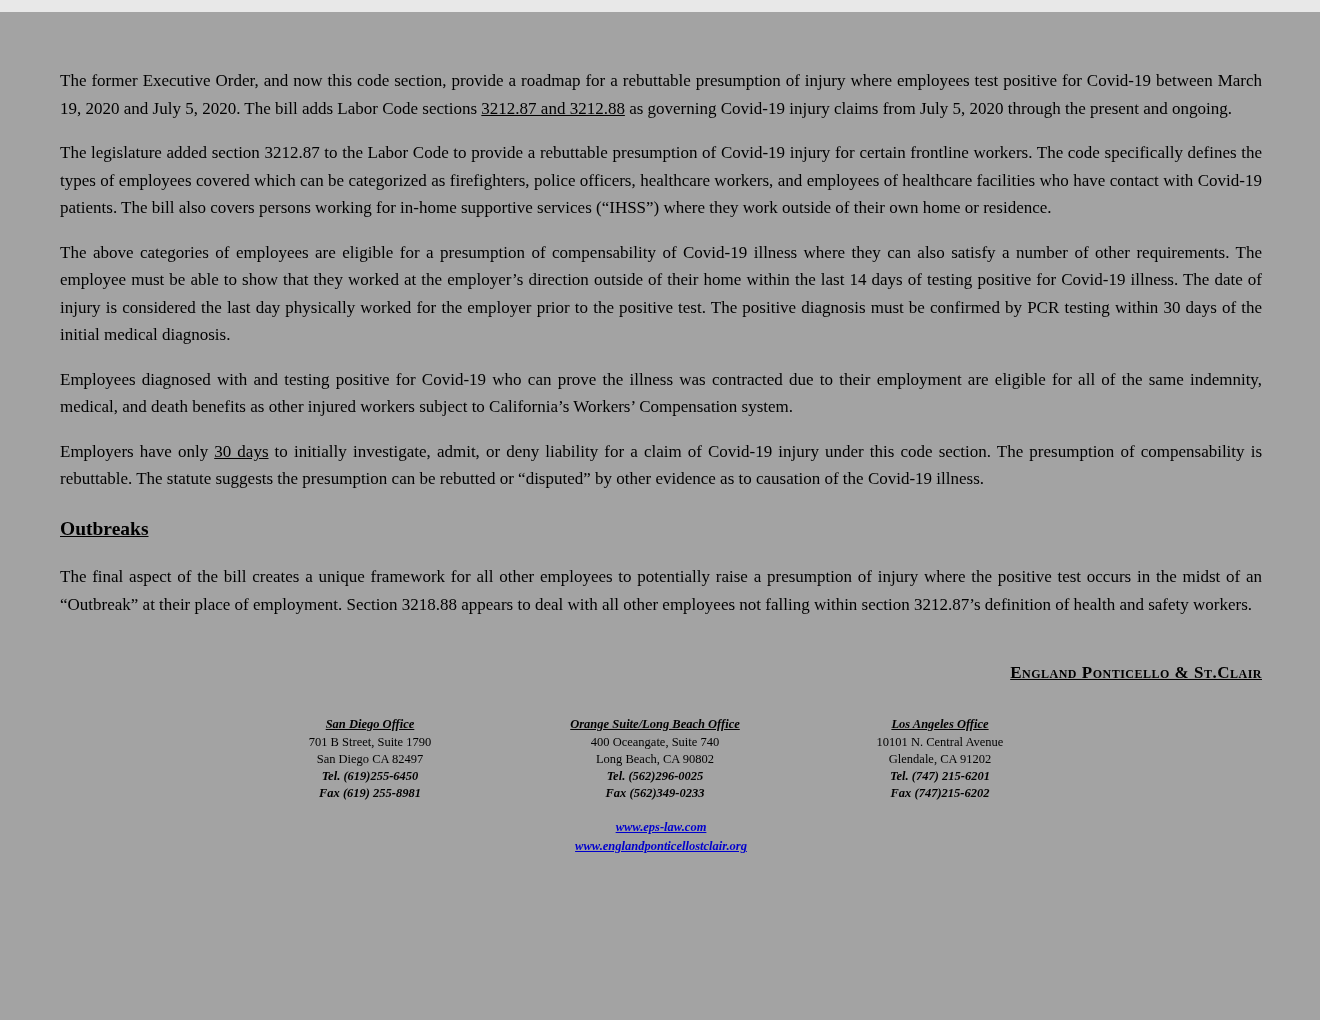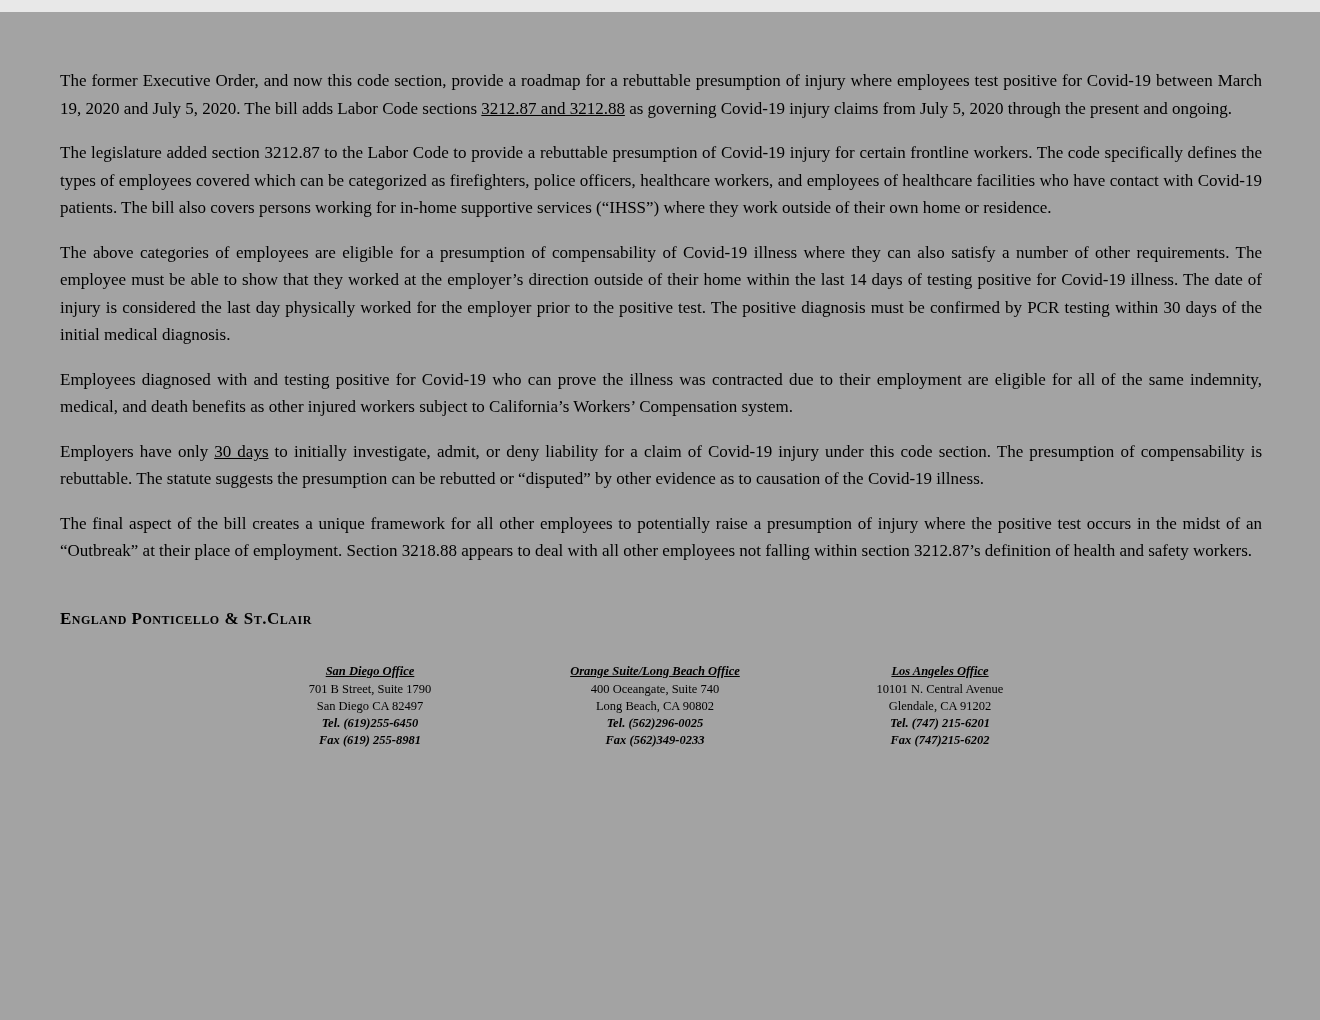--- a/index.html
+++ b/index.html
@@ -10,22 +10,22 @@
   }
   .content { padding:55px 58px 0 60px; font-size:17px; line-height:1.62; }
   .content p { margin:0 0 17px; text-align:justify; }
   .content h2 {
     font-size:19.5px; font-weight:bold; text-decoration:underline;
     margin:20px 0 19px; text-align:left;
   }
   .u { text-decoration:underline; }
   .footer { margin-top:40px; }
   .firm-name {
-    text-align:left; font-variant:small-caps; font-weight:bold;
-    font-size:17px; letter-spacing:0.5px;
+    text-align:right; font-variant:small-caps; font-weight:bold;
+    font-size:17px; letter-spacing:0.5px;text-decoration:underline;
   }
   .offices { display:flex; width:810px; margin:30px 0 0 190px;gap:45px; }
   .office { flex:1; text-align:center; font-size:12.5px; line-height:17px; }
   .office-title {
     font-weight:bold; font-style:italic; text-decoration:underline;
     margin-bottom:1px;
   }
   .telfax { font-weight:bold; font-style:italic; }
   .links { text-align:center; margin-top:16px; font-size:12.5px; }
   .site-link {
@@ -43,20 +43,21 @@
 
 
     <p>The legislature added section 3212.87 to the Labor Code to provide a rebuttable presumption of Covid-19 injury for certain frontline workers. The code specifically defines the types of employees covered which can be categorized as firefighters, police officers, healthcare workers, and employees of healthcare facilities who have contact with Covid-19 patients. The bill also covers persons working for in-home supportive services (“IHSS”) where they work outside of their own home or residence.</p>
 
     <p>The above categories of employees are eligible for a presumption of compensability of Covid-19 illness where they can also satisfy a number of other requirements. The employee must be able to show that they worked at the employer’s direction outside of their home within the last 14 days of testing positive for Covid-19 illness. The date of injury is considered the last day physically worked for the employer prior to the positive test. The positive diagnosis must be confirmed by PCR testing within 30 days of the initial medical diagnosis.</p>
 
     <p>Employees diagnosed with and testing positive for Covid-19 who can prove the illness was contracted due to their employment are eligible for all of the same indemnity, medical, and death benefits as other injured workers subject to California’s Workers’ Compensation system.</p>
 
     <p><span>Employers have only </span><span class="u">30 days</span><span> to initially investigate, admit, or deny liability for a claim of Covid-19 injury under this code section. The presumption of compensability is rebuttable. The statute suggests the presumption can be rebutted or “disputed” by other evidence as to causation of the Covid-19 illness.</span></p>
 
+    <h2>Outbreaks</h2>
 
     <p>The final aspect of the bill creates a unique framework for all other employees to potentially raise a presumption of injury where the positive test occurs in the midst of an “Outbreak” at their place of employment. Section 3218.88 appears to deal with all other employees not falling within section 3212.87’s definition of health and safety workers.</p>
 
     <div class="footer">
       <div class="firm-name">England Ponticello &amp; St.Clair</div>
 
       <div class="offices">
         <div class="office">
           <div class="office-title">San Diego Office</div>
           <div>701 B Street, Suite 1790</div>
@@ -73,16 +74,20 @@
         </div>
         <div class="office">
           <div class="office-title">Los Angeles Office</div>
           <div>10101 N. Central Avenue</div>
           <div>Glendale, CA 91202</div>
           <div class="telfax">Tel. (747) 215-6201</div>
           <div class="telfax">Fax (747)215-6202</div>
         </div>
       </div>
 
+      <div class="links">
+        <a class="site-link">www.eps-law.com</a>
+        <a class="site-link">www.englandponticellostclair.org</a>
+      </div>
     </div>
 
   </div>
 </div>
 
 </body></html>

